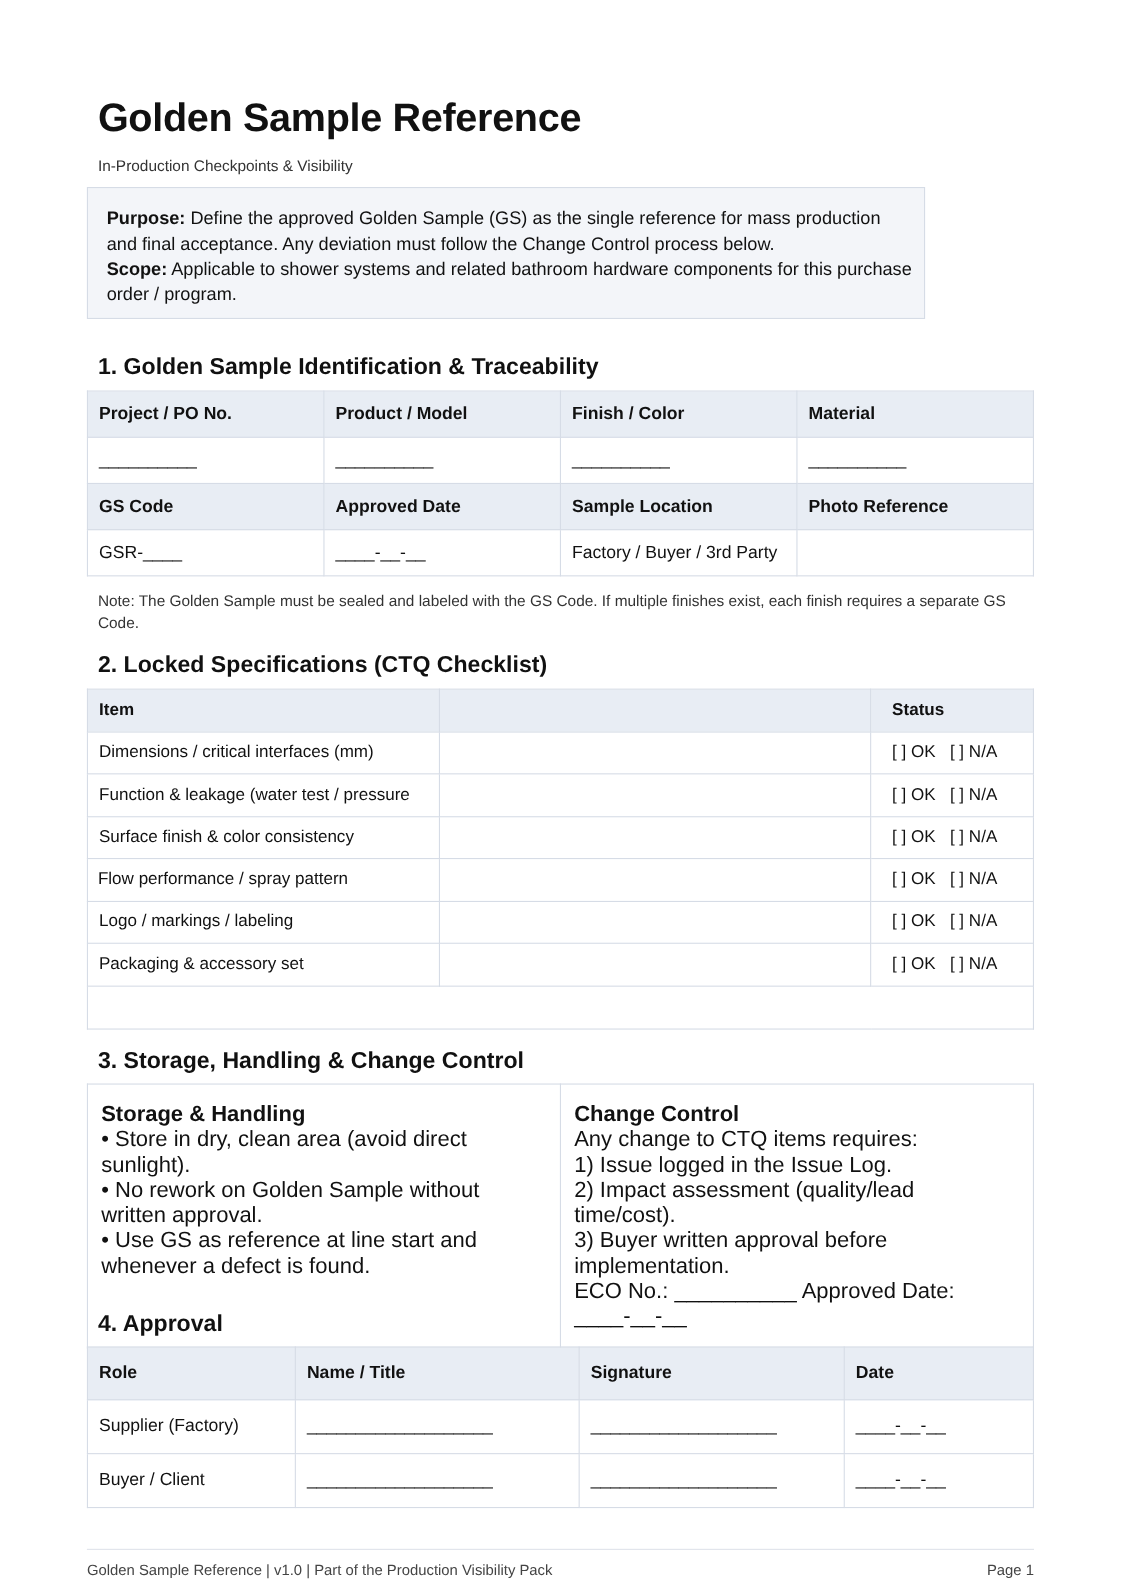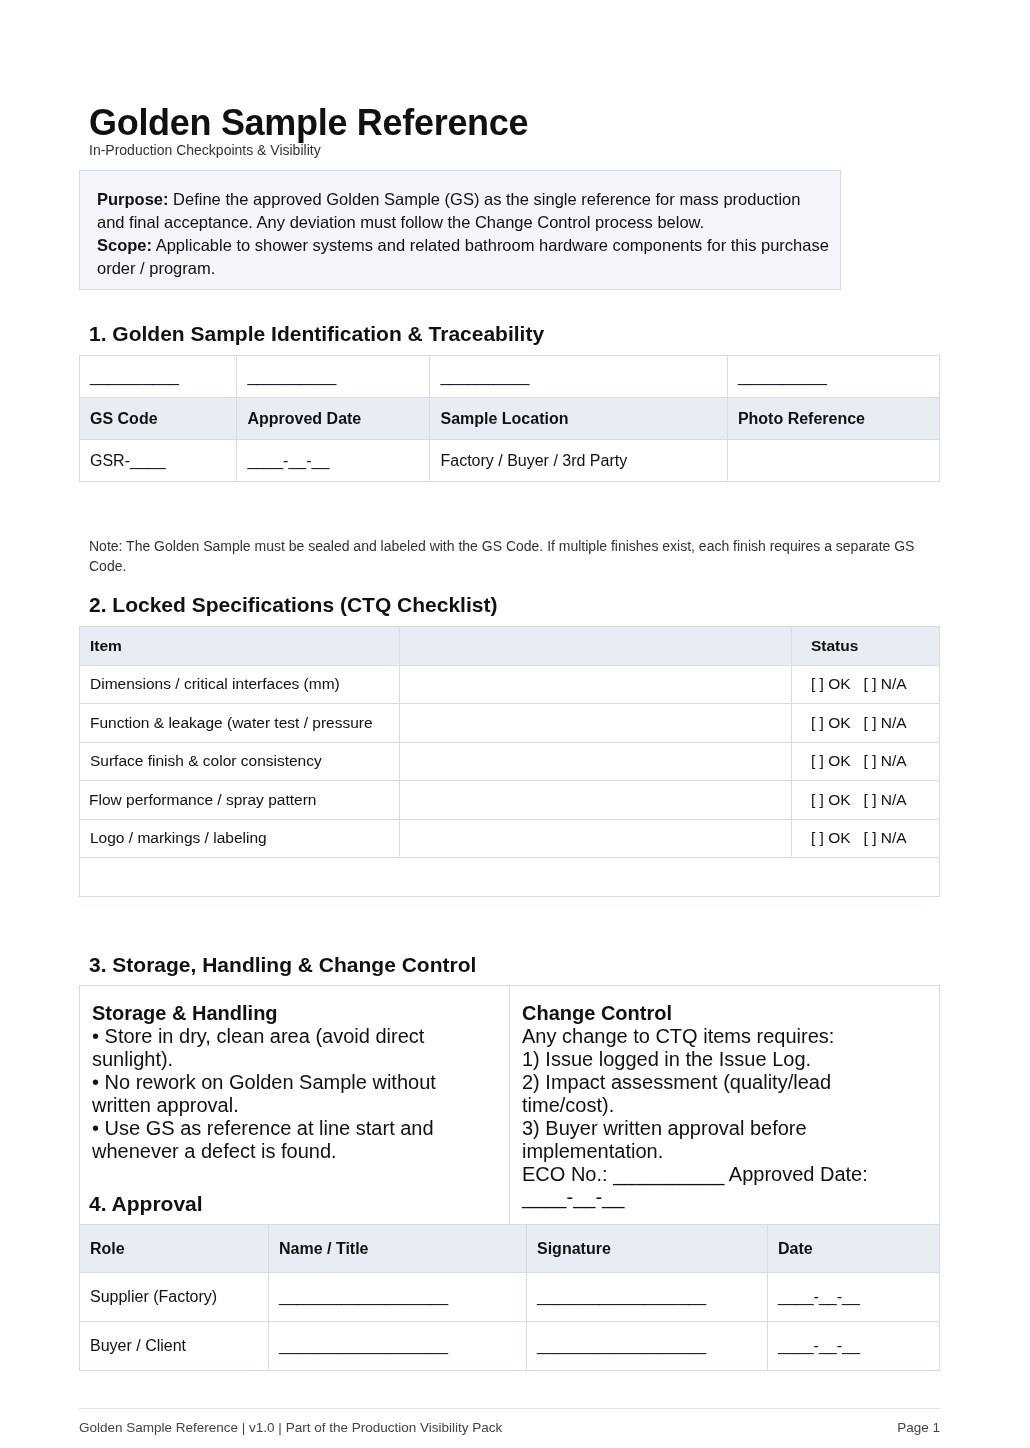--- a/index.html
+++ b/index.html
@@ -3,21 +3,21 @@
 <meta charset="utf-8">
 <style>
   * { box-sizing: border-box; margin: 0; padding: 0; }
   html, body { background: #ffffff; }
   body {
     width: 1030px; height: 1448px; position: relative; overflow: hidden;
     font-family: "Liberation Sans", sans-serif; color: #111;
   }
   .page { position: absolute; left: 79px; top: 0; width: 861px; }
   h1 {
-    position: absolute; left: 10px; top: 102px;
+    position: absolute; left: 10px; top: 86px;
     font-size: 36px; font-weight: bold; letter-spacing: -0.3px; color: #111;
   }
   .subtitle { position: absolute; left: 10px; top: 142px; font-size: 14px; color: #333; }
   .purpose {
     position: absolute; left: 0; top: 170px; width: 762px; height: 120px;
     background: #f3f5f9; border: 1.5px solid #d6dce6;
     padding: 17px 10px 0 17px; font-size: 16.5px; line-height: 23px; color: #111;
   }
   .purpose b { font-weight: bold; }
   h2 {
@@ -53,20 +53,26 @@
   <div class="subtitle">In-Production Checkpoints &amp; Visibility</div>
 
   <div class="purpose">
     <b>Purpose:</b><span> Define the approved Golden Sample (GS) as the single reference for mass production and final acceptance. Any deviation must follow the Change Control process below.</span><br>
     <b>Scope:</b><span> Applicable to shower systems and related bathroom hardware components for this purchase order / program.</span>
   </div>
 
   <h2 style="top:322px">1. Golden Sample Identification &amp; Traceability</h2>
   <table class="t1">
     <tbody>
+        <tr>
+      <th style="width:215px">Project / PO No.</th>
+      <th style="width:215px">Product / Model</th>
+      <th style="width:215px">Finish / Color</th>
+      <th>Material</th>
+    </tr>
     <tr>
       <td>__________</td>
       <td>__________</td>
       <td>__________</td>
       <td>__________</td>
     </tr>
     <tr>
       <th>GS Code</th>
       <th>Approved Date</th>
       <th>Sample Location</th>
@@ -105,20 +111,25 @@
       <td></td>
       <td style="padding-left:19px;white-space:pre">[ ] OK   [ ] N/A</td>
     </tr>
     <tr>
       <td style="padding-left:9px">Flow performance / spray pattern</td>
       <td></td>
       <td style="padding-left:19px;white-space:pre">[ ] OK   [ ] N/A</td>
     </tr>
     <tr>
       <td>Logo / markings / labeling</td>
+      <td></td>
+      <td style="padding-left:19px;white-space:pre">[ ] OK   [ ] N/A</td>
+    </tr>
+    <tr>
+      <td>Packaging &amp; accessory set</td>
       <td></td>
       <td style="padding-left:19px;white-space:pre">[ ] OK   [ ] N/A</td>
     </tr>
     <tr class="empty-row">
       <td colspan="3"></td>
     </tr>
   </tbody>
     </table>
 
   <h2 style="top:953px">3. Storage, Handling &amp; Change Control</h2>

